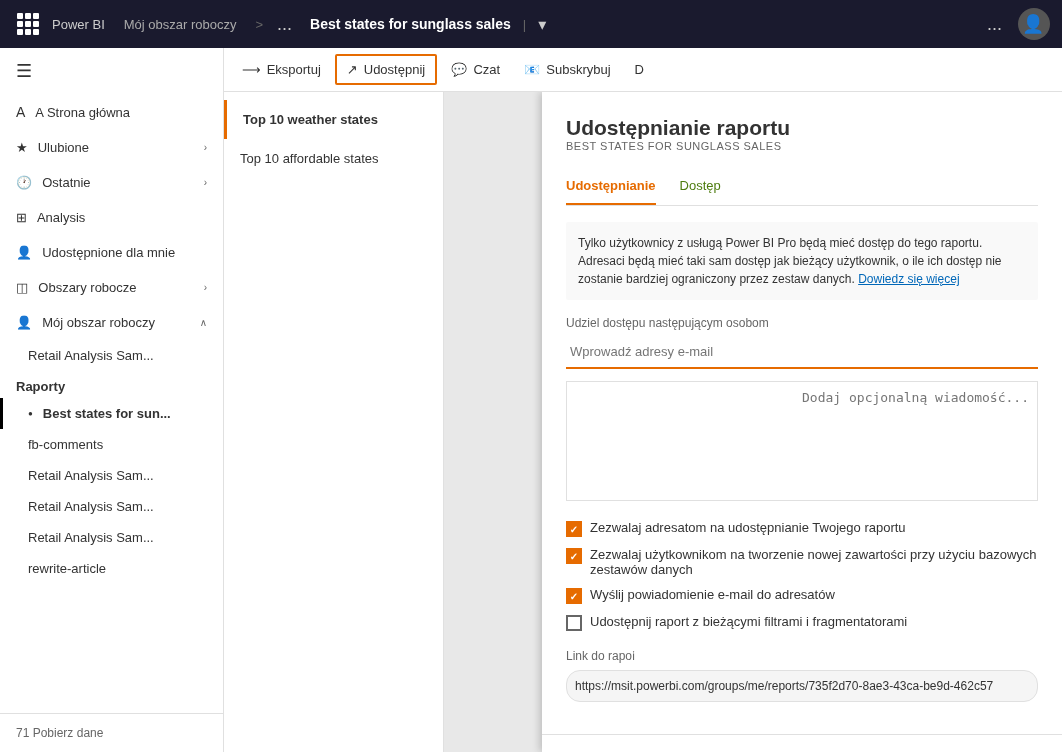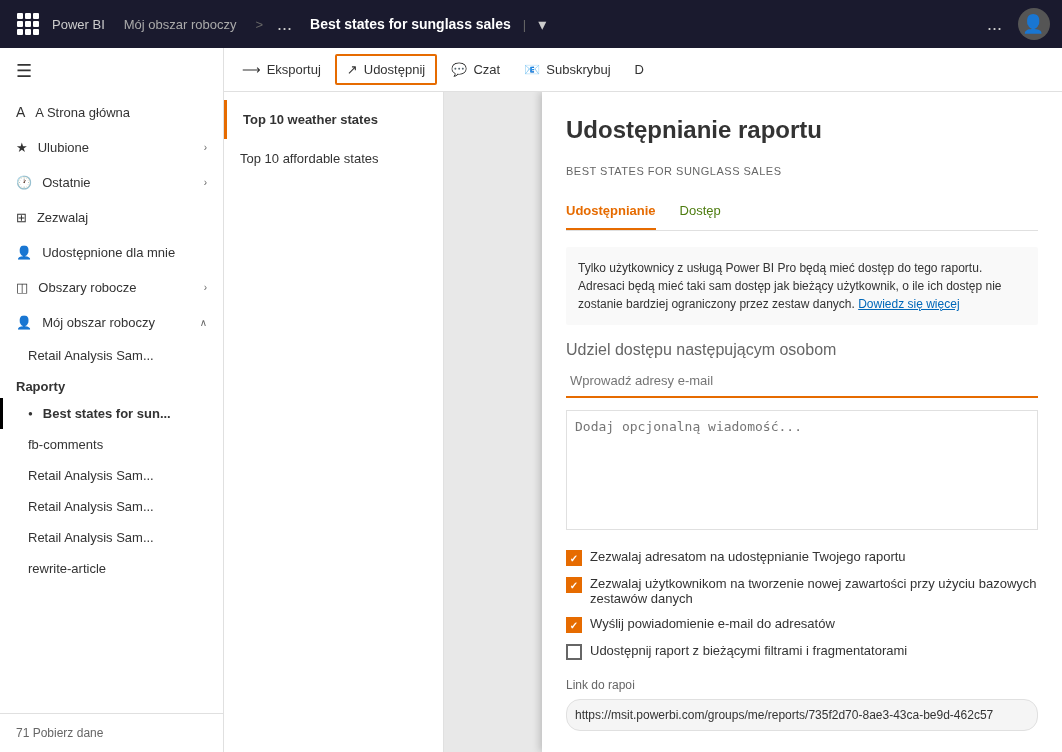--- a/index.html
+++ b/index.html
@@ -50,31 +50,31 @@
 
     
     .page-list { display: flex; flex-direction: column; padding: 8px 0; background: #fff; border-right: 1px solid #e0e0e0; width: 220px; }
     .page-item { padding: 12px 16px; cursor: pointer; font-size: 13px; color: #333; }
     .page-item.active { background: #fff; font-weight: 600; border-left: 3px solid #e66b00; }
 
     
     .report-area { flex: 1; background: #e8e8e8; position: relative; }
     .share-panel { position: absolute; top: 0; right: 0; width: 520px; height: 100%; background: #fff; box-shadow: -2px 0 8px rgba(0,0,0,0.2); display: flex; flex-direction: column; overflow-y: auto; }
     .share-panel-header { padding: 24px 24px 0 24px; }
-    .share-panel-title { font-size: 24px; font-weight: 600; color: #333; margin-bottom: 21px; }
+    .share-panel-title { font-size: 21px; font-weight: 600; color: #333; margin-bottom: 0; }
     .share-panel-subtitle { font-size: 11px; color: #666; text-transform: uppercase; letter-spacing: 0.5px; margin-bottom: 16px; }
     .share-tabs { display: flex; border-bottom: 1px solid #e0e0e0; margin: 0 24px; }
     .share-tab { padding: 10px 0; margin-right: 24px; font-size: 13px; cursor: pointer; color: #4d7c0f; border-bottom: 2px solid transparent; }
     .share-tab.active { border-bottom: 2px solid #e66b00; color: #e66b00; font-weight: 600; }
     .share-panel-body { padding: 16px 24px; flex: 1; }
     .info-box { font-size: 12px; color: #333; line-height: 1.5; margin-bottom: 16px; background: #f9f9f9; padding: 12px; border-radius: 2px; }
     .info-link { color: #0067b8; text-decoration: underline; cursor: pointer; }
-    .field-label { font-size: 16px; color: #666; margin-bottom: 6px; }
+    .field-label { font-size: 12px; color: #666; margin-bottom: 6px; }
     .email-input { width: 100%; border: none; border-bottom: 2px solid #e66b00; padding: 8px 4px; font-size: 13px; outline: none; margin-bottom: 12px; background: transparent; }
-    .message-textarea { width: 100%; border: 1px solid #e0e0e0; padding: 8px; font-size: 13px; outline: none; resize: none; height: 120px; background: #fff; color: #999; margin-bottom: 16px; }
+    .message-textarea { width: 100%; border: 1px solid #e0e0e0; padding: 8px; font-size: 13px; outline: none; resize: none; height: 120px; background: #fff; color: #999; margin-bottom: 16px; text-align: right; }
     .checkbox-group { display: flex; flex-direction: column; gap: 10px; margin-bottom: 16px; }
     .checkbox-row { display: flex; align-items: flex-start; gap: 8px; font-size: 13px; }
     .checkbox-box { width: 16px; height: 16px; border: 2px solid #e66b00; background: #e66b00; flex-shrink: 0; margin-top: 1px; display: flex; align-items: center; justify-content: center; cursor: pointer; }
     .checkbox-box.unchecked { background: #fff; border-color: #666; }
     .checkbox-check { color: #fff; font-size: 10px; font-weight: bold; }
     .link-section { margin-bottom: 16px; }
     .link-label { font-size: 12px; color: #666; margin-bottom: 6px; display: flex; align-items: center; }
     .link-url { font-size: 12px; color: #333; background: #f5f5f5; padding: 8px; border-radius: 14px; word-break: break-all; border: 1px solid #e0e0e0; }
     .share-panel-footer { padding: 16px 24px; display: flex; justify-content: flex-end; gap: 8px; border-top: 1px solid #e0e0e0; background: #fff; }
 
@@ -133,21 +133,21 @@
     <div class="sidebar-item">
       <div class="sidebar-item-left">
         <span>🕐</span>
         <span class="sidebar-label">Ostatnie</span>
       </div>
       <span class="sidebar-chevron">›</span>
     </div>
     <div class="sidebar-item">
       <div class="sidebar-item-left">
         <span>⊞</span>
-        <span class="sidebar-label">Zezwalaj</span>
+        <span class="sidebar-label">Analysis</span>
       </div>
     </div>
     <div class="sidebar-item">
       <div class="sidebar-item-left">
         <span>👤</span>
         <span class="sidebar-label">Udostępnione dla mnie</span>
       </div>
     </div>
     <div class="sidebar-item">
       <div class="sidebar-item-left">

